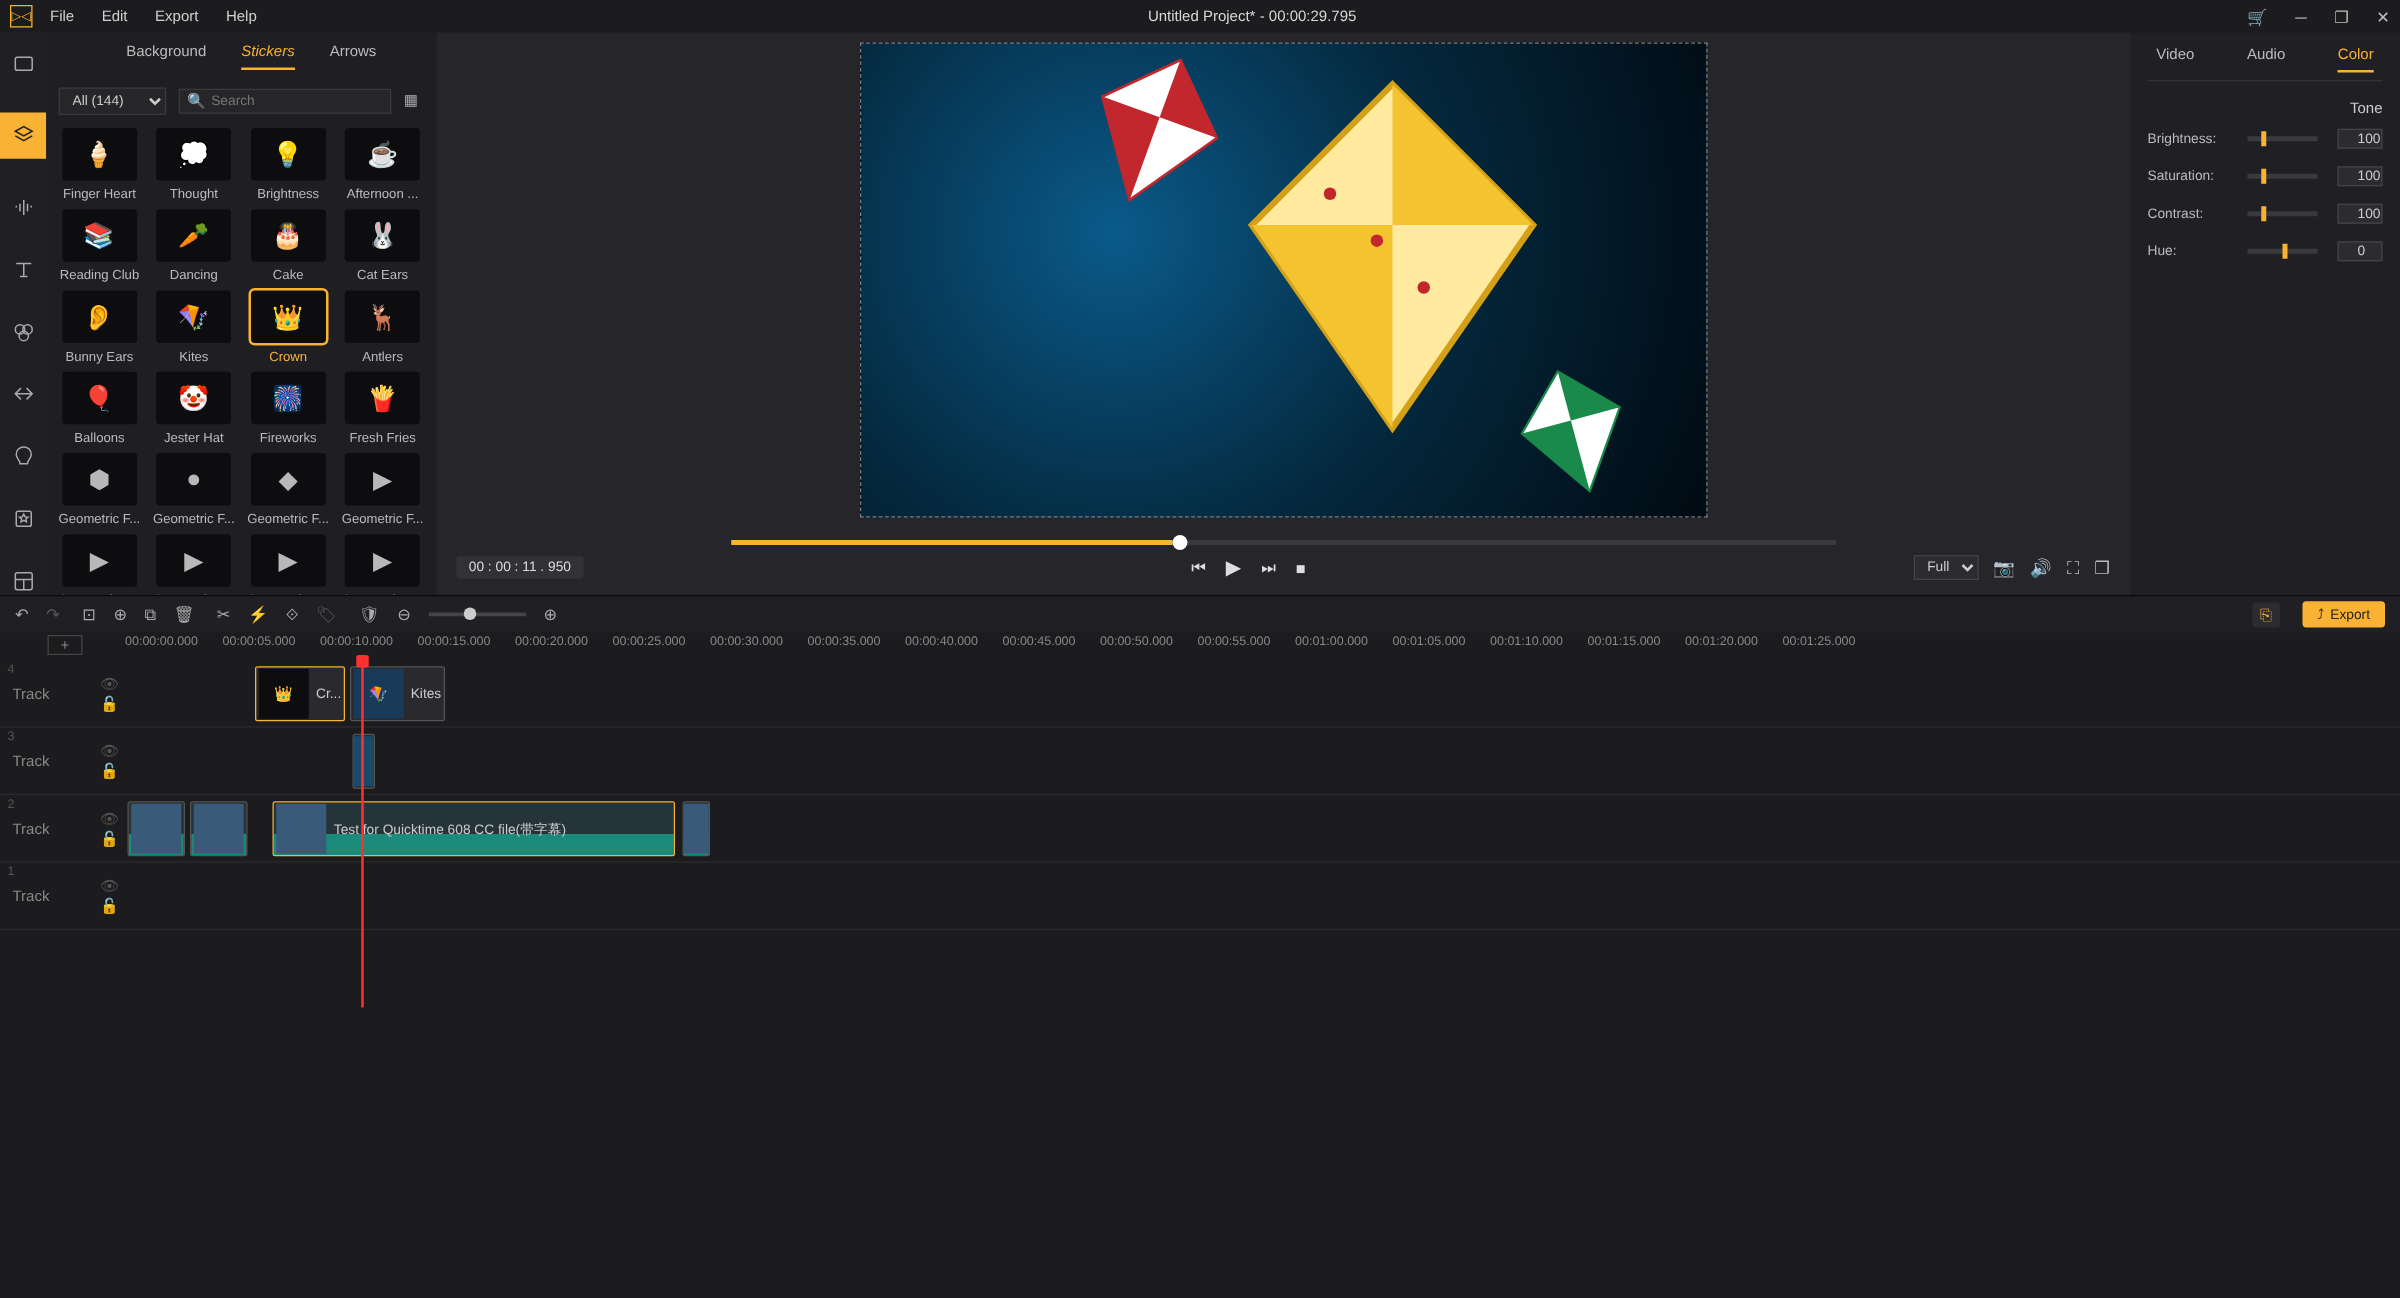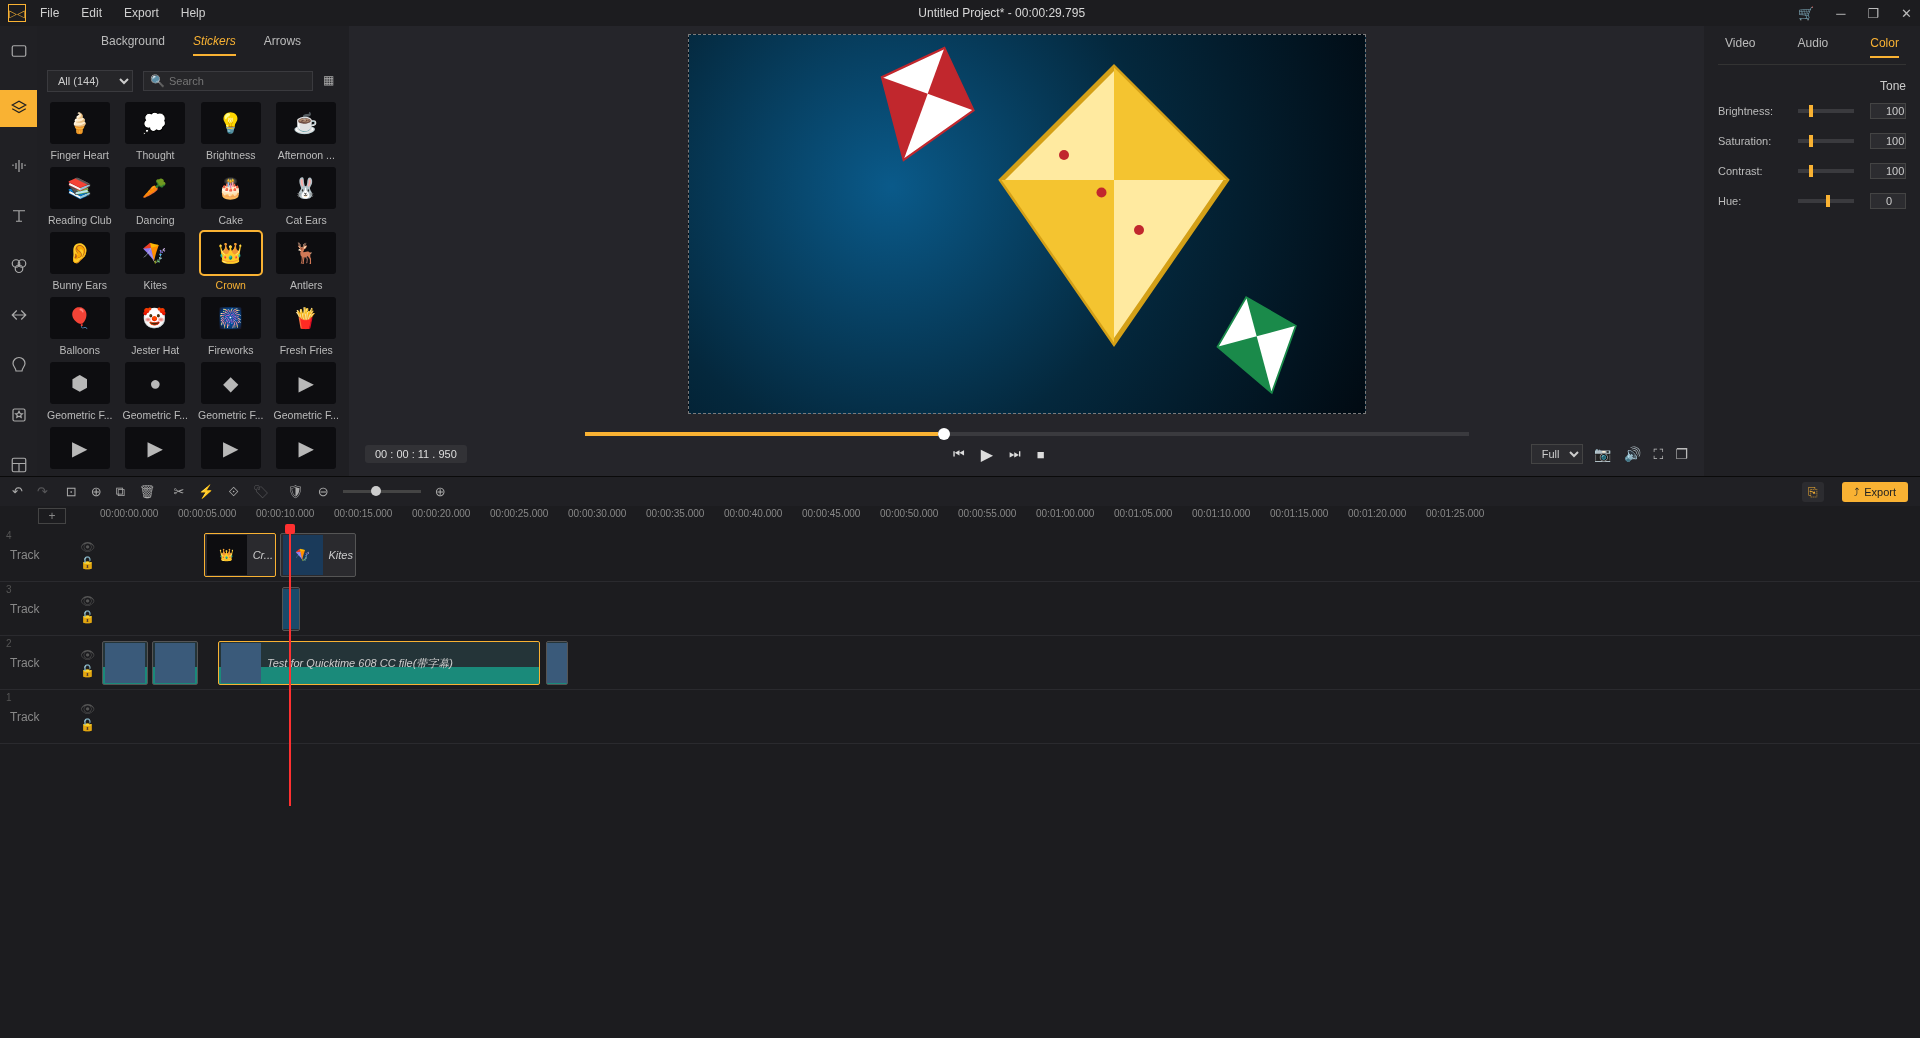--- a/index.html
+++ b/index.html
@@ -82,21 +82,21 @@
 .playhead::before { content:""; position:absolute; top:-4px; left:-4px; width:10px; height:10px; background:#ff3030; border-radius:2px;}
 .tlbody { position:relative; flex:1;}
 .track { height:54px; border-bottom:1px solid #2a2a2e; display:flex; align-items:center; position:relative;}
 .track .head { width:100px; display:flex; align-items:center; padding-left:10px; gap:12px; color:#888;}
 .track .head .idx { position:absolute; left:6px; top:2px; font-size:10px; color:#555;}
 .track .head .icns { display:flex; flex-direction:column; gap:2px; color:#555; position:absolute; left:80px;}
 .track .lane { flex:1; position:relative; height:100%;}
 .clip { position:absolute; top:5px; height:44px; border:1px solid #555; background:#2a2a2e; display:flex; align-items:center; gap:6px; padding:2px; border-radius:2px;}
 .clip.sel { border:1px solid #f9b233;}
 .clip .cthumb { width:40px; height:40px; background:#0d0d10; display:flex; align-items:center; justify-content:center;}
-.clip .ctxt { font-size:11px; color:#ccc; white-space:nowrap;font-style:italic;}
+.clip .ctxt { font-size:11px; color:#ccc; white-space:nowrap;}
 .clip.vid { background:linear-gradient(#243438 60%, #1a8a7a 60%);}
 </style>
 </head>
 <body>
 
 <div class="titlebar">
   <div class="logo">▷◁</div>
   <div class="menu">
     <span>File</span>
     <span>Edit</span>

